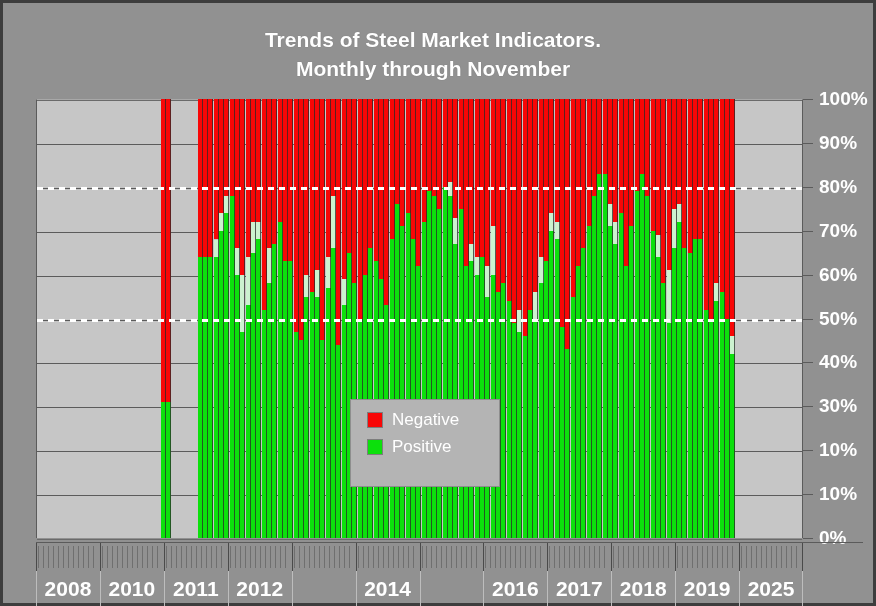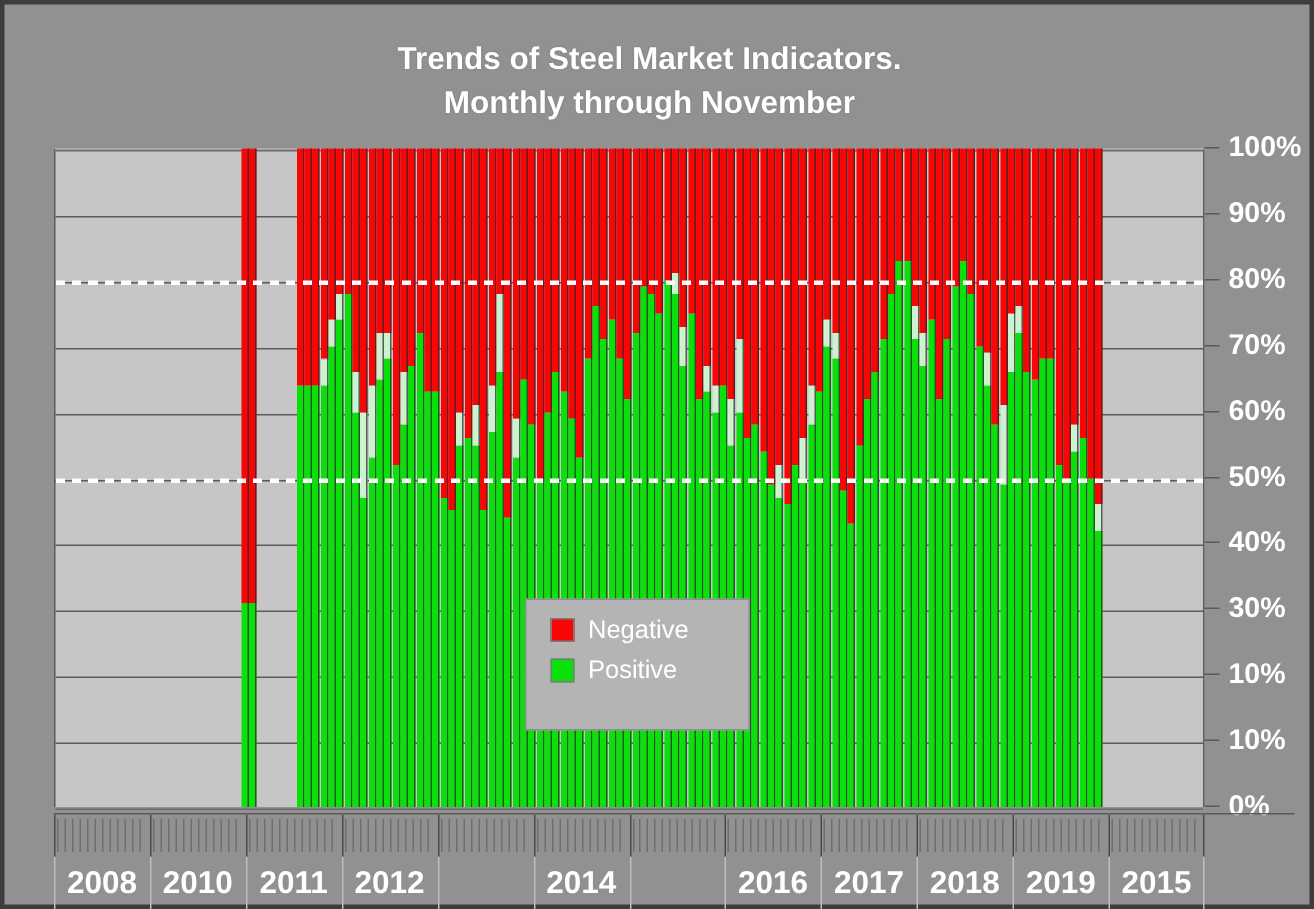--- a/index.html
+++ b/index.html
@@ -859,21 +859,21 @@
         <div class="xsep" style="left: 319.58px;"></div>
         <div class="xsep" style="left: 383.5px;"></div>
         <div class="xlab" style="left: 447.42px; width: 63.92px;">2016</div>
         <div class="xsep" style="left: 447.42px;"></div>
         <div class="xlab" style="left: 511.33px; width: 63.92px;">2017</div>
         <div class="xsep" style="left: 511.33px;"></div>
         <div class="xlab" style="left: 575.25px; width: 63.92px;">2018</div>
         <div class="xsep" style="left: 575.25px;"></div>
         <div class="xlab" style="left: 639.17px; width: 63.92px;">2019</div>
         <div class="xsep" style="left: 639.17px;"></div>
-        <div class="xlab" style="left: 703.08px; width: 63.92px;">2015</div>
+        <div class="xlab" style="left: 703.08px; width: 63.92px;">2025</div>
         <div class="xsep" style="left: 703.08px;"></div>
         <div class="xsep" style="left: 766px;"></div>
       </div>
   </div>
 
   <div id="legend">
     <div class="lrow">
       <span class="lsw" style="background:#f80606"></span>
       <span class="ltxt">Negative</span>
     </div>

